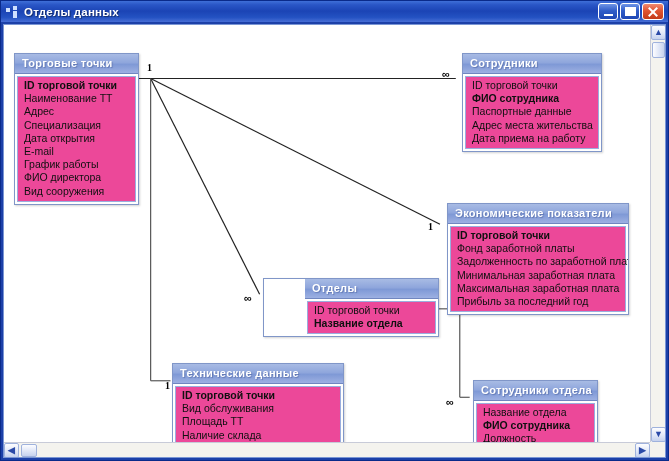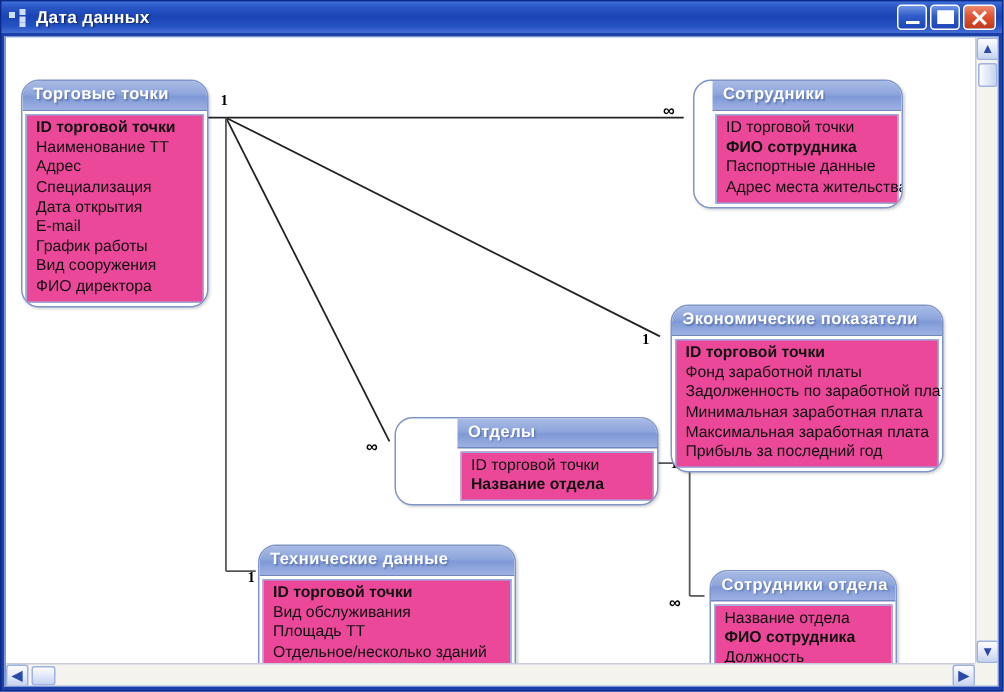--- a/index.html
+++ b/index.html
@@ -115,21 +115,21 @@
     left: 0; top: 0;
     width: 100%; height: 100%;
     pointer-events: none;
   }
 
   
   .tbl {
     position: absolute;
     background: #ffffff;
     border: 1px solid #8096c8;
-    border-radius: 12px;
+    border-radius: 0;
     box-shadow: 1px 1px 2px rgba(0,0,0,0.18);
     box-sizing: border-box;
     overflow: hidden;
   }
   .tbl-head {
     background: linear-gradient(to bottom, #a8bbe4 0%, #8fa6dc 45%, #7f99d6 55%, #9db0e2 100%);
     color: #ffffff;
     font-size: 11px;
     font-weight: bold;
     padding: 3px 6px 4px 7px;
@@ -232,21 +232,21 @@
 
 <div class="window">
 
   <div class="titlebar">
     <span class="title-icon">
       <i class="ti-a"></i>
         <i class="ti-b"></i>
         <i class="ti-c"></i>
         <i class="ti-d"></i>
     </span>
-    <span class="title-text">Дата данных</span>
+    <span class="title-text">Отделы данных</span>
     <span class="title-spacer"></span>
     <span class="winbtns">
       <span class="wbtn">
           <i class="g min-g"></i>
         </span>
       <span class="wbtn">
           <i class="g max-g"></i>
         </span>
       <span class="wbtn close">
           <i class="g x1"></i>
@@ -286,32 +286,33 @@
       <div class="tbl" style="left:10px; top:28px; width:125px;">
         <div class="tbl-head">Торговые точки</div>
         <div class="tbl-body">
           <div class="fld pk">ID торговой точки</div>
           <div class="fld">Наименование ТТ</div>
           <div class="fld">Адрес</div>
           <div class="fld">Специализация</div>
           <div class="fld">Дата открытия</div>
           <div class="fld">E-mail</div>
           <div class="fld">График работы</div>
+          <div class="fld">ФИО директора</div>
           <div class="fld">Вид сооружения</div>
-          <div class="fld">ФИО директора</div>
-        </div>
-      </div>
-
-      <div class="tbl" style="left:458px; top:28px; width:140px;padding-left:12px;">
+        </div>
+      </div>
+
+      <div class="tbl" style="left:458px; top:28px; width:140px;">
         <div class="tbl-head">Сотрудники</div>
         <div class="tbl-body">
           <div class="fld">ID торговой точки</div>
           <div class="fld pk">ФИО сотрудника</div>
           <div class="fld">Паспортные данные</div>
           <div class="fld">Адрес места жительства</div>
+          <div class="fld">Дата приема на работу</div>
         </div>
       </div>
 
       <div class="tbl" style="left:443px; top:178px; width:182px;">
         <div class="tbl-head">Экономические показатели</div>
         <div class="tbl-body">
           <div class="fld pk">ID торговой точки</div>
           <div class="fld">Фонд заработной платы</div>
           <div class="fld">Задолженность по заработной плате</div>
           <div class="fld">Минимальная заработная плата</div>
@@ -327,21 +328,20 @@
           <div class="fld pk">Название отдела</div>
         </div>
       </div>
 
       <div class="tbl" style="left:168px; top:338px; width:172px;">
         <div class="tbl-head">Технические данные</div>
         <div class="tbl-body">
           <div class="fld pk">ID торговой точки</div>
           <div class="fld">Вид обслуживания</div>
           <div class="fld">Площадь ТТ</div>
-          <div class="fld">Отдельное/несколько зданий</div>
           <div class="fld">Наличие склада</div>
         </div>
       </div>
 
       <div class="tbl" style="left:469px; top:355px; width:125px;">
         <div class="tbl-head">Сотрудники отдела</div>
         <div class="tbl-body">
           <div class="fld">Название отдела</div>
           <div class="fld pk">ФИО сотрудника</div>
           <div class="fld">Должность</div>

